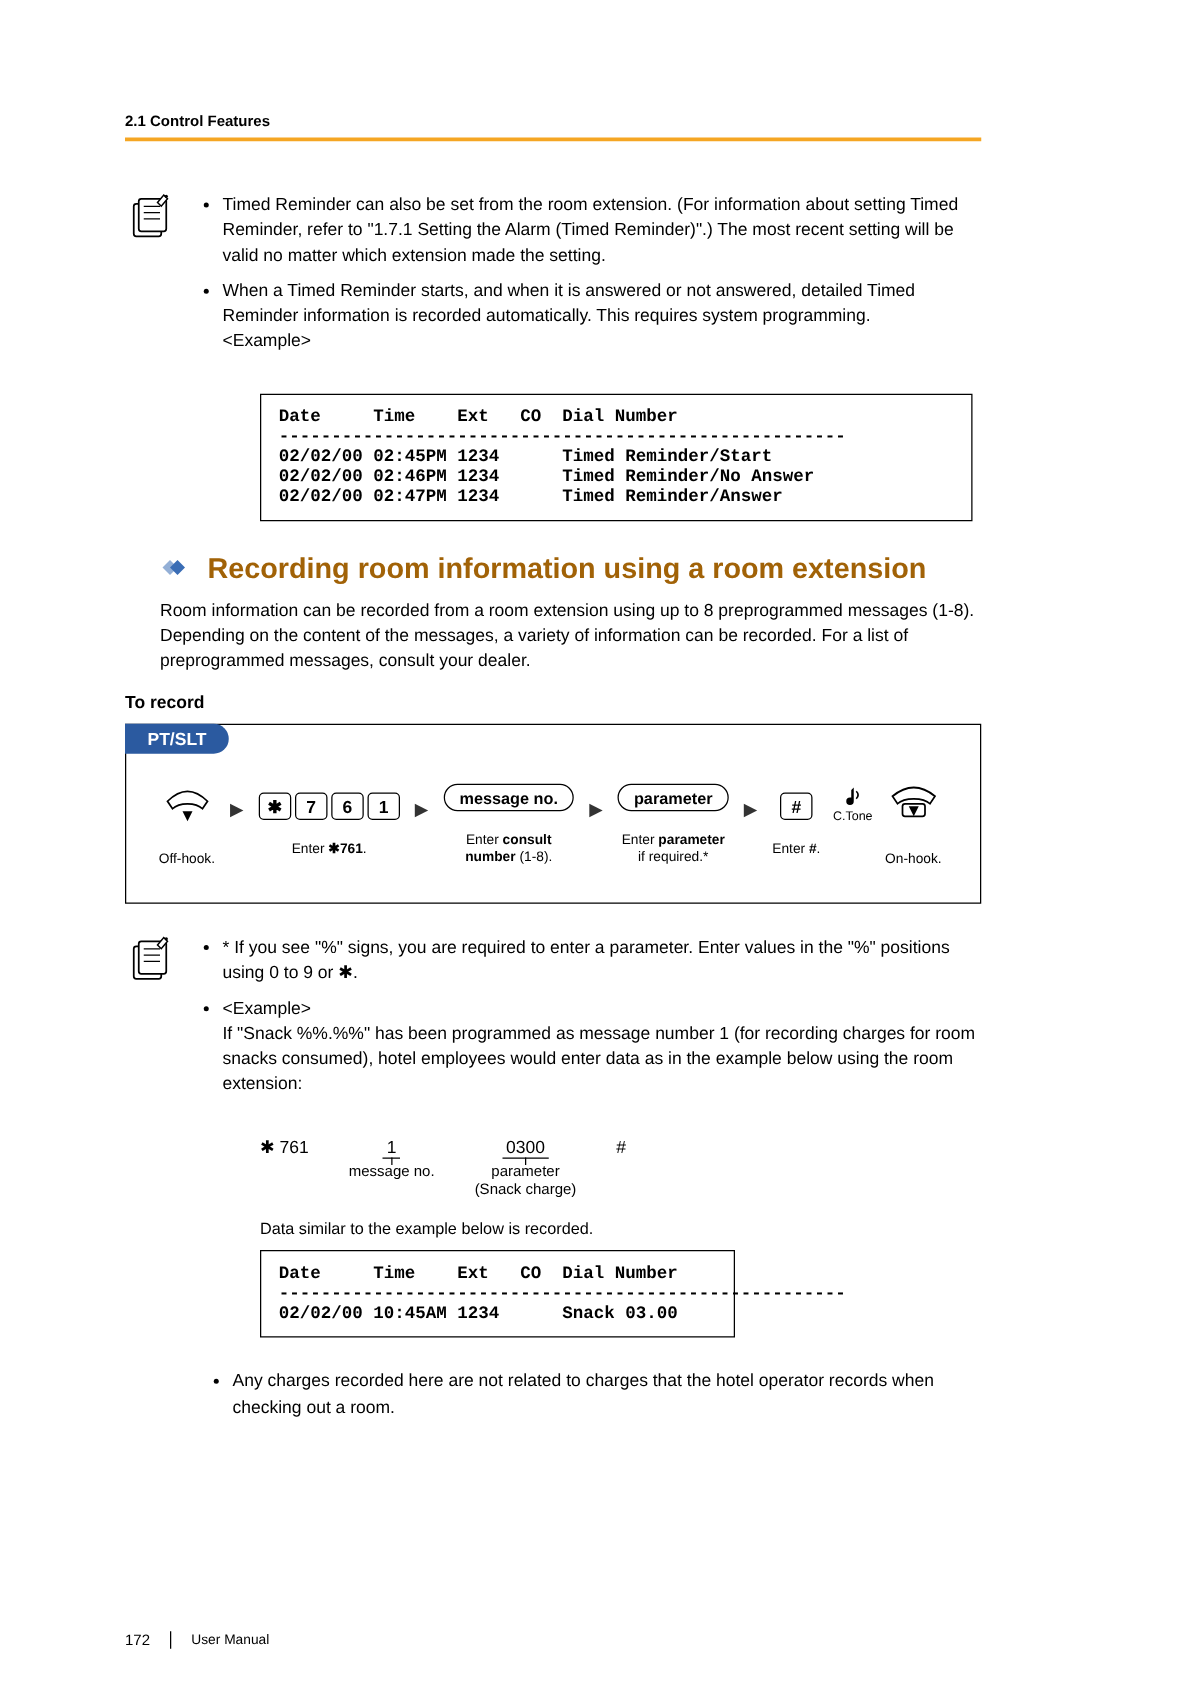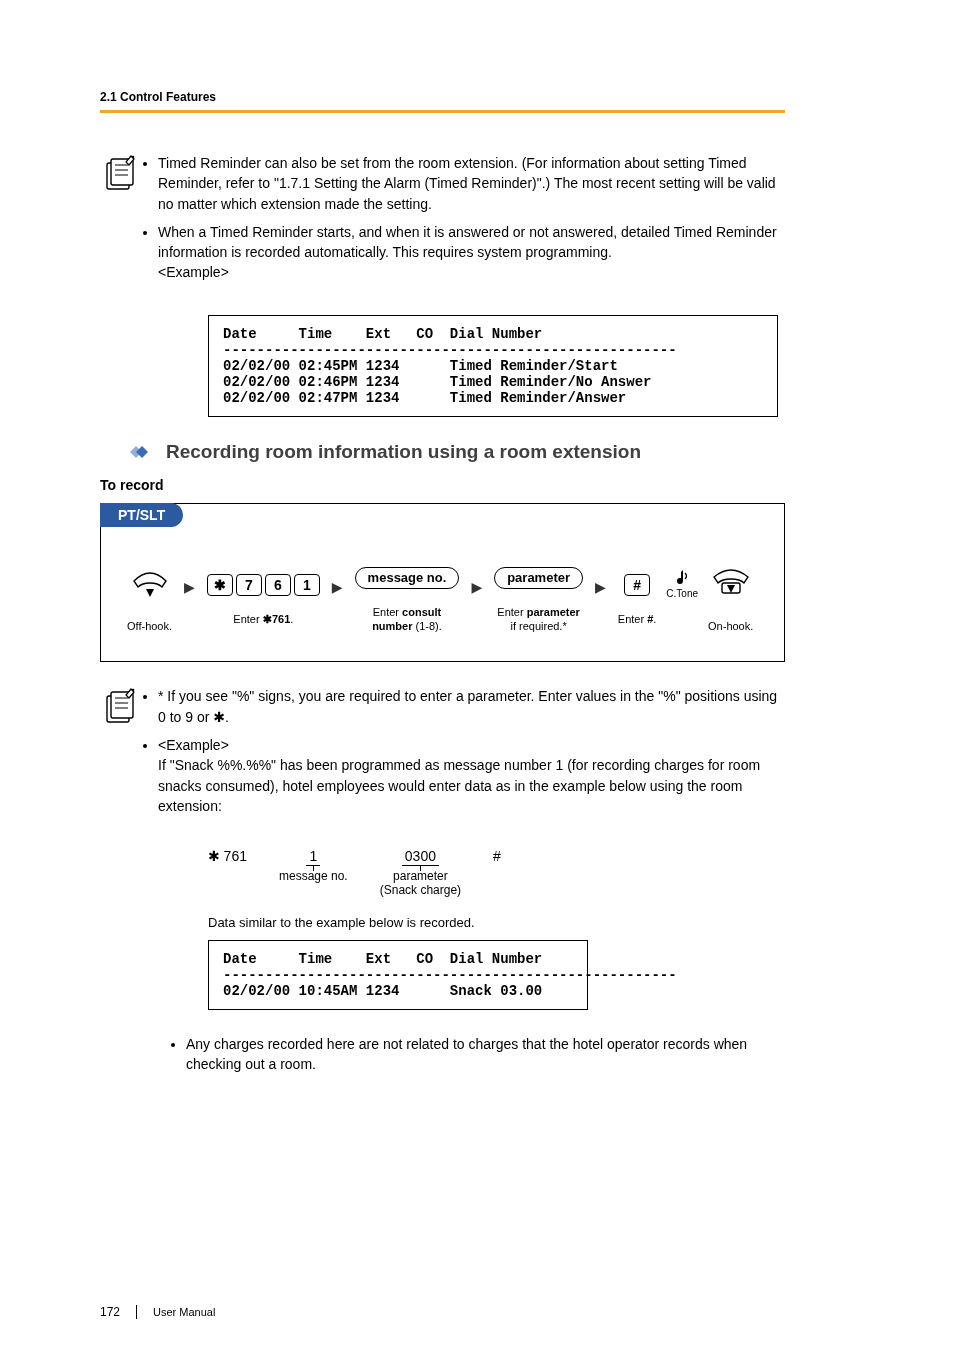--- a/index.html
+++ b/index.html
@@ -21,20 +21,21 @@
     font-weight: bold;
     margin-bottom: 6px;
   }
   .orange-rule {
     height: 3px;
     background: #f5a623;
     margin-bottom: 40px;
   }
   .note-row {
     display: flex;
+    gap: 20px;
     margin-bottom: 24px;
   }
   .note-icon {
     flex: 0 0 40px;
     display: flex;
     justify-content: center;
     align-items: flex-start;
   }
   .note-list {
     list-style: disc;
@@ -58,22 +59,22 @@
   .mono-box.small {
     width: 380px;
   }
   .h2-row {
     display: flex;
     align-items: center;
     gap: 10px;
     margin: 10px 0 10px 28px;
   }
   .h2-text {
-    color: #404040;
-    font-size: 19px;
+    color: #a16207;
+    font-size: 23px;
     font-weight: bold;
   }
   .h2-bullet {
     width: 28px;
     height: 16px;
     flex: 0 0 28px;
   }
   .body-text {
     font-size: 14px;
     line-height: 1.45;
@@ -91,21 +92,21 @@
   }
   .proc-tab {
     display: inline-block;
     background: #2b5aa0;
     color: #fff;
     font-weight: bold;
     font-size: 14px;
     padding: 4px 18px;
     border-top-right-radius: 14px;
     border-bottom-right-radius: 14px;
-    margin: -1px 0 16px -1px;
+    margin: -1px 0 0 -1px;
   }
   .proc-flow {
     display: flex;
     align-items: center;
     padding: 24px 20px 8px 26px;
     gap: 10px;
   }
   .flow-step {
     display: flex;
     flex-direction: column;
@@ -210,20 +211,21 @@
 
   <div class="h2-row">
     <span class="h2-bullet">
       <svg width="28" height="16" viewBox="0 0 28 16">
         <polygon points="8,8 14,2 20,8 14,14" fill="#3a6db5"></polygon>
         <polygon points="2,8 8,2 14,8 8,14" fill="#3a6db5" opacity="0.55"></polygon>
       </svg>
     </span>
     <span class="h2-text">Recording room information using a room extension</span>
   </div>
+  <p class="body-text">Room information can be recorded from a room extension using up to 8 preprogrammed messages (1-8). Depending on the content of the messages, a variety of information can be recorded. For a list of preprogrammed messages, consult your dealer.</p>
 
   <div class="sub-head">To record</div>
 
   <div class="proc-box">
     <div class="proc-tab">PT/SLT</div>
 
     <div class="proc-flow">
 
       <div class="flow-step">
         <span>

